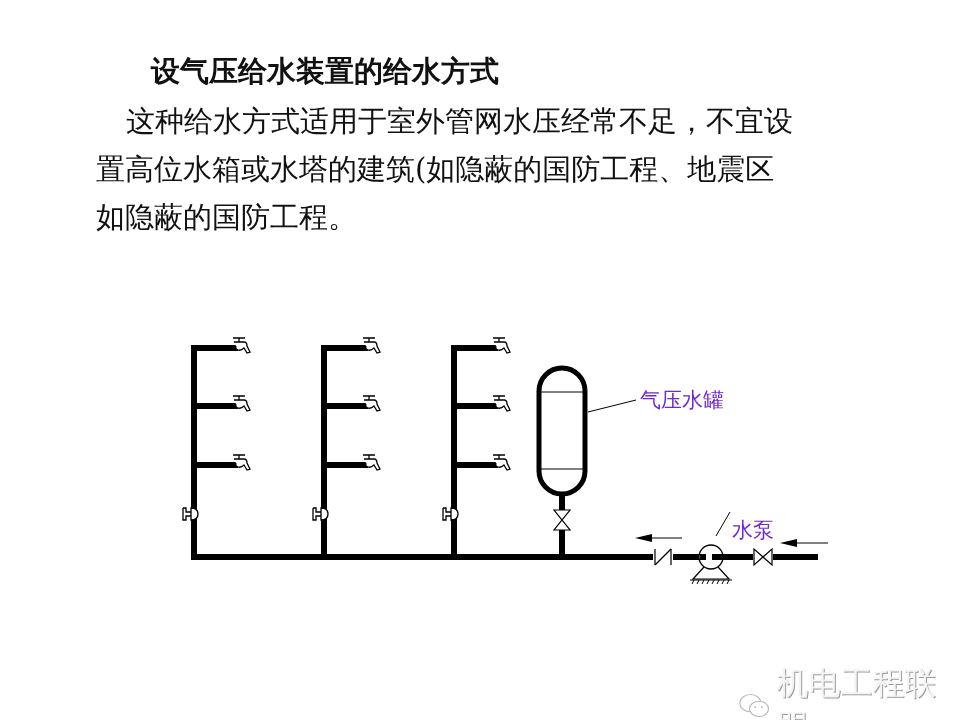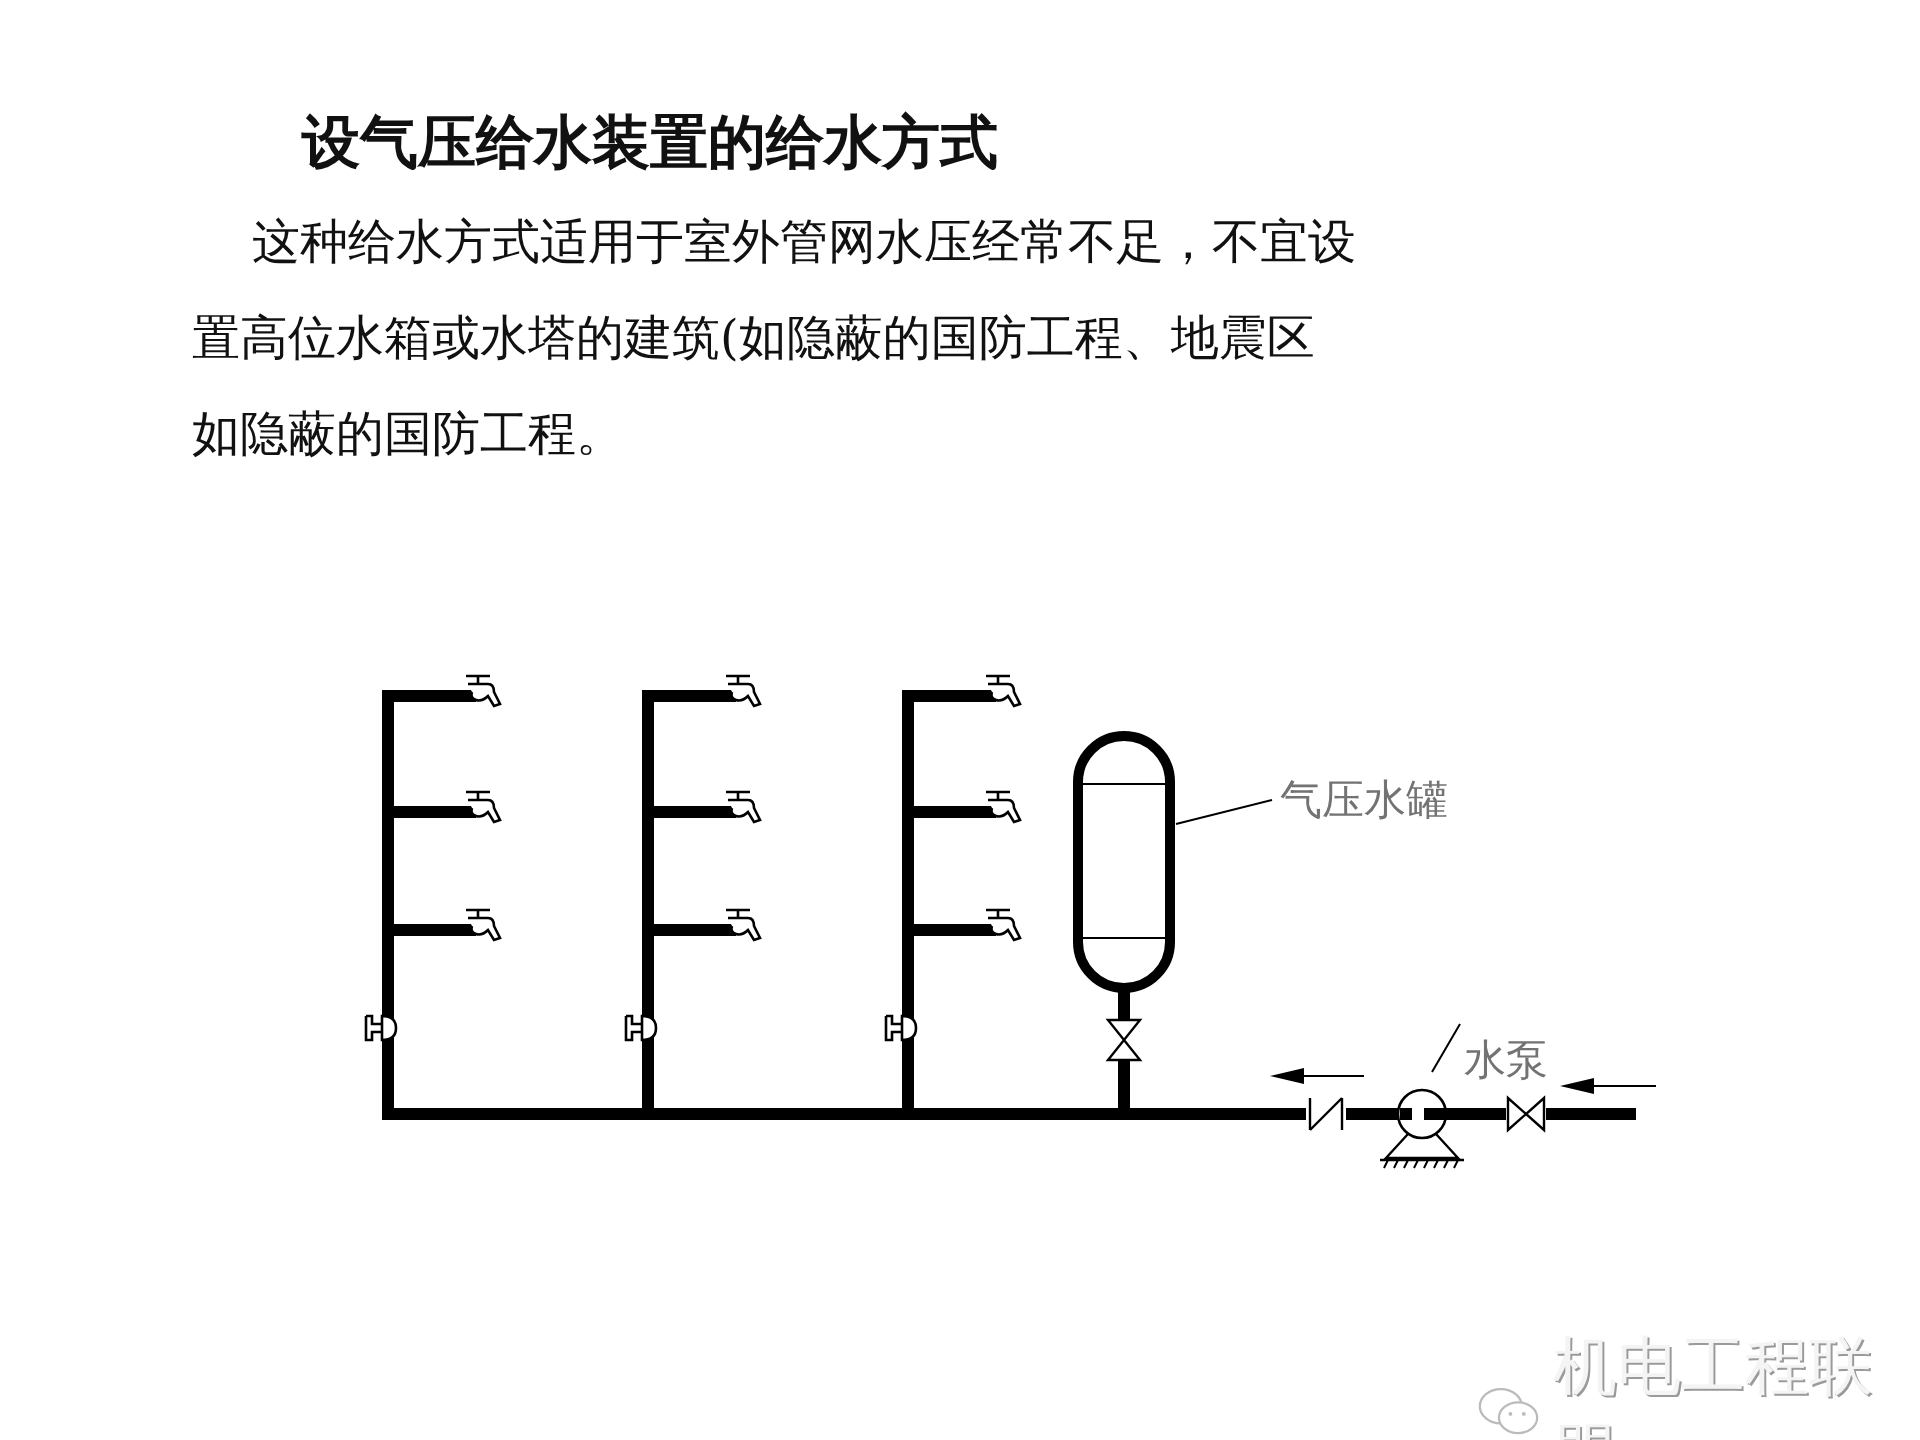--- a/index.html
+++ b/index.html
@@ -1,26 +1,26 @@
 <!DOCTYPE html>
 <html><head>
 <meta charset="utf-8">
 <style>
   html, body { margin: 0; padding: 0; background: #ffffff; }
   body { width: 960px; height: 720px; position: relative; overflow: hidden;
          font-family: "DejaVu Serif", "Liberation Serif", serif; color: #111; }
   .title { position: absolute; left: 126px; top: 52px; font-size: 29px; font-weight: bold;
            letter-spacing: 0px; white-space: nowrap; margin-left: 25px; }
-  .para { position: absolute; left: 96px; top: 97px; width: 780px; font-size: 24px;
+  .para { position: absolute; left: 96px; top: 97px; width: 780px; font-size: 29px;
           line-height: 48px; }
   .para .line { display: block; white-space: nowrap; }
   .para .indent { padding-left: 30px; }
   svg.diagram { position: absolute; left: 0; top: 0; }
   .label { position: absolute; font-family: "DejaVu Sans", "Liberation Sans", sans-serif;
-           font-size: 21px; color: #737373; white-space: nowrap; }
+           font-size: 21px; color: #6d28d9; white-space: nowrap; }
   .watermark { position: absolute; left: 738px; top: 662px; display: flex; align-items: center;
                gap: 6px; color: #d8d8d8; font-family: "DejaVu Sans", "Liberation Sans", sans-serif;
                font-size: 32px; justify-content: center; }
   .watermark span { text-shadow: 1px 1px 0 #9a9a9a; color: #f4f4f4; }
 </style>
 </head>
 <body>
 
 <div class="title">设气压给水装置的给水方式</div>
 

